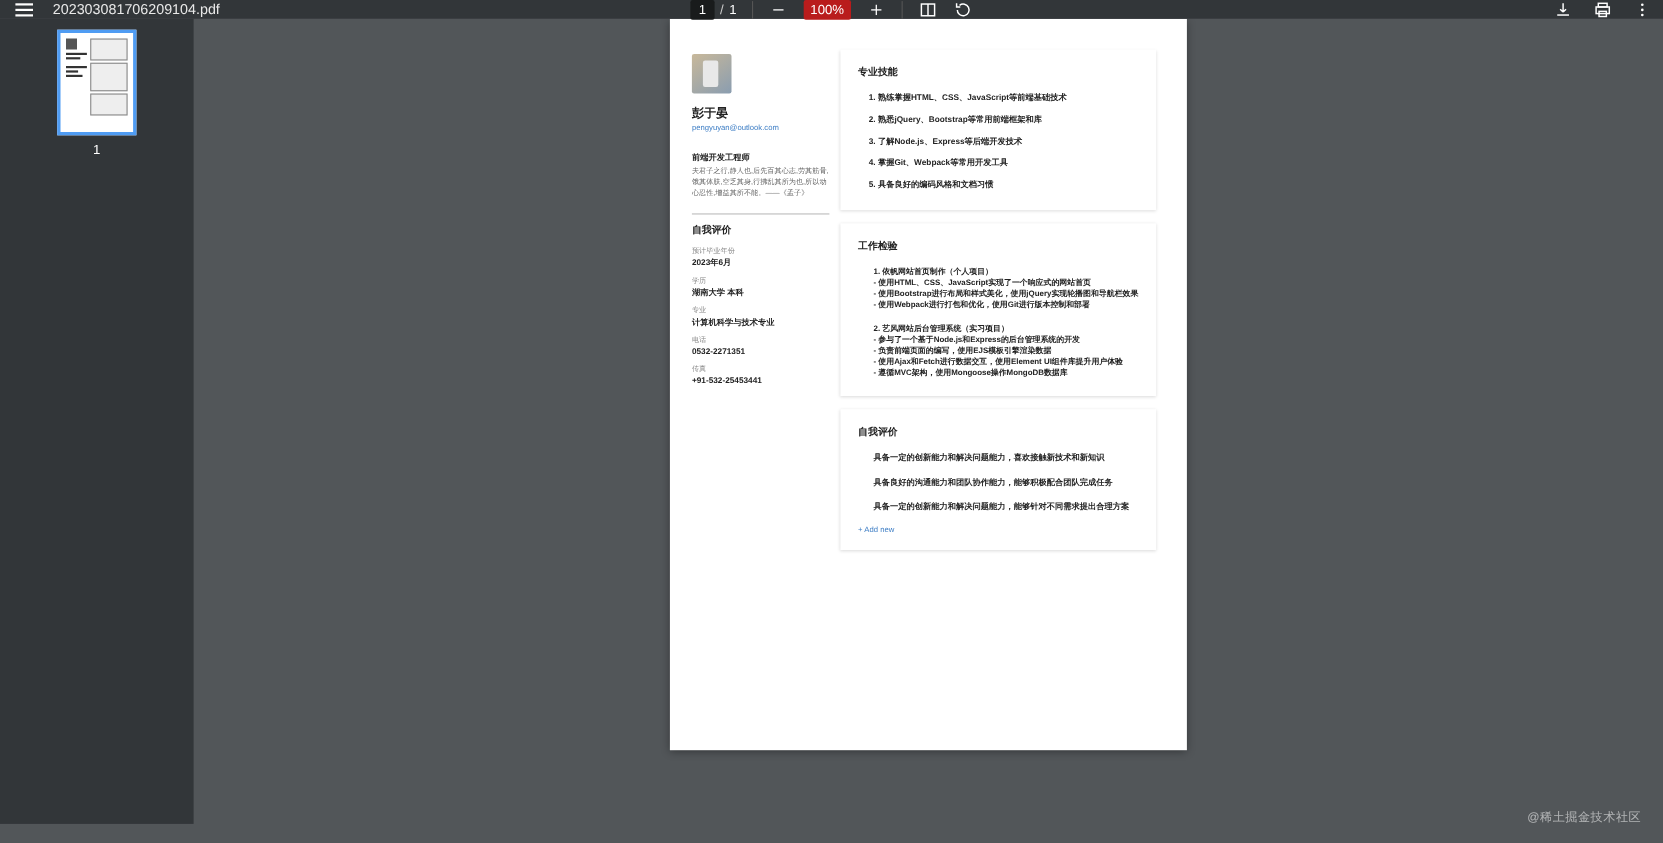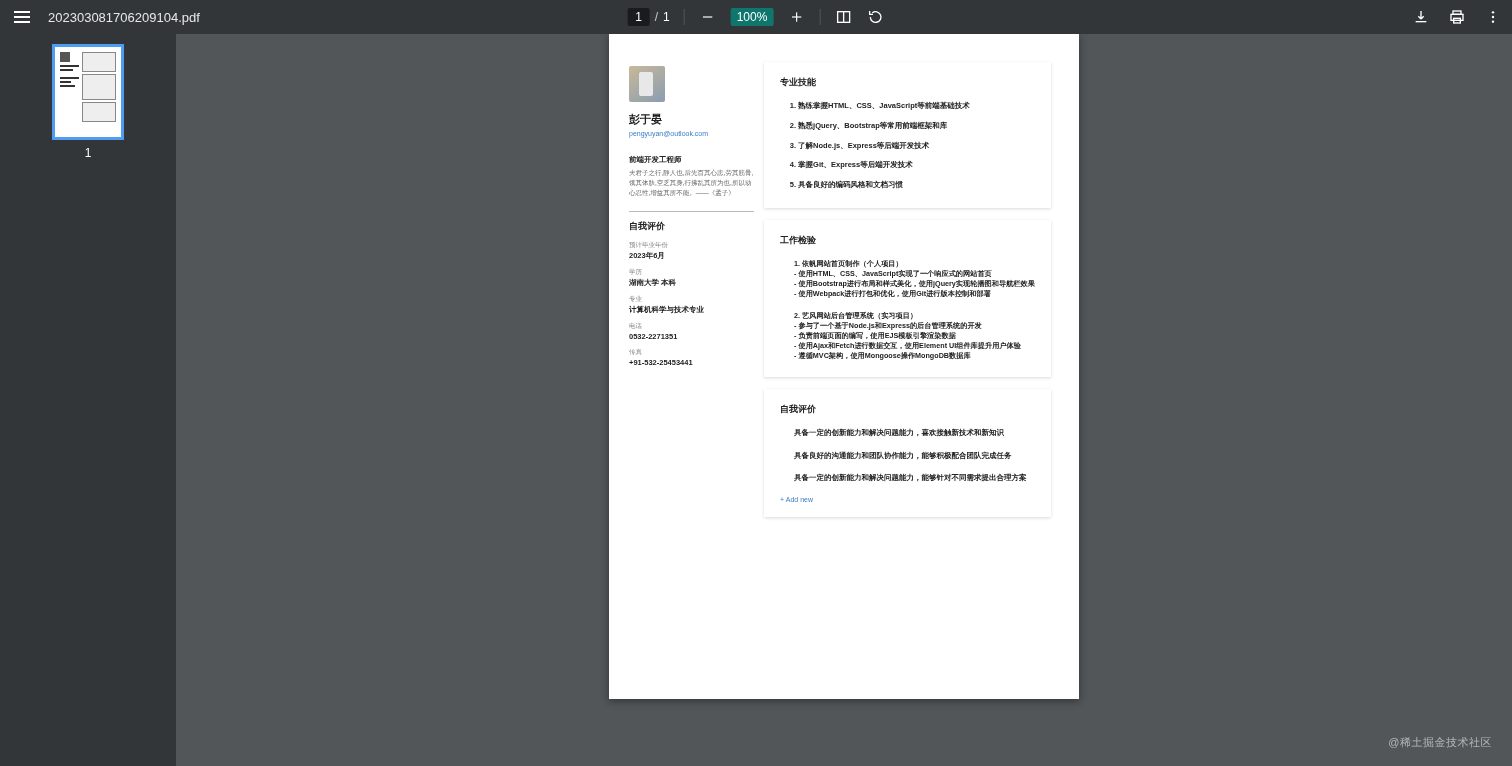--- a/index.html
+++ b/index.html
@@ -8,21 +8,21 @@
       background: #525659;
       width: 1512px;
       height: 766px;
       overflow: hidden;
       position: relative;
     }
 
     
     .toolbar {
       background: #323639;
-      height: 34px;
+      height: 17px;
       display: flex;
       align-items: center;
       padding: 0 10px;
       color: #fff;
       font-size: 13px;
       position: relative;
     }
     .toolbar-left { display: flex; align-items: center; gap: 14px; }
     .menu-icon { cursor: pointer; display: flex; flex-direction: column; gap: 3px; padding: 4px; }
     .menu-icon span { display: block; width: 16px; height: 2px; background: #fff; }
@@ -44,21 +44,21 @@
       color: #fff;
       text-align: center;
       font-size: 12px;
       border-radius: 2px;
     }
     .page-sep { color: #ccc; font-size: 12px; }
     .page-total { color: #fff; font-size: 12px; }
     .divider-v { width: 1px; height: 16px; background: #555; }
     .tb-btn { cursor: pointer; color: #fff; display: flex; align-items: center; justify-content: center; width: 18px; height: 18px; }
     .zoom-label {
-      background: #0f766e;
+      background: #b91c1c;
       padding: 2px 6px;
       font-size: 12px;
       border-radius: 2px;
     }
 
     .toolbar-right {
       margin-left: auto;
       display: flex;
       align-items: center;
       gap: 18px;
@@ -302,21 +302,21 @@
         <div class="detail-value">+91-532-25453441</div>
       </div>
 
       <div class="page-right">
         <div class="card">
           <div class="card-title">专业技能</div>
           <ol class="skills-list">
             <li>熟练掌握HTML、CSS、JavaScript等前端基础技术</li>
             <li>熟悉jQuery、Bootstrap等常用前端框架和库</li>
             <li>了解Node.js、Express等后端开发技术</li>
-            <li>掌握Git、Express等后端开发技术</li>
+            <li>掌握Git、Webpack等常用开发工具</li>
             <li>具备良好的编码风格和文档习惯</li>
           </ol>
         </div>
 
         <div class="card">
           <div class="card-title">工作检验</div>
           <div class="exp-list">
             <div class="exp-item">
               <div class="exp-title">1. 依帆网站首页制作（个人项目）</div>
               <div class="exp-line">- 使用HTML、CSS、JavaScript实现了一个响应式的网站首页</div>

